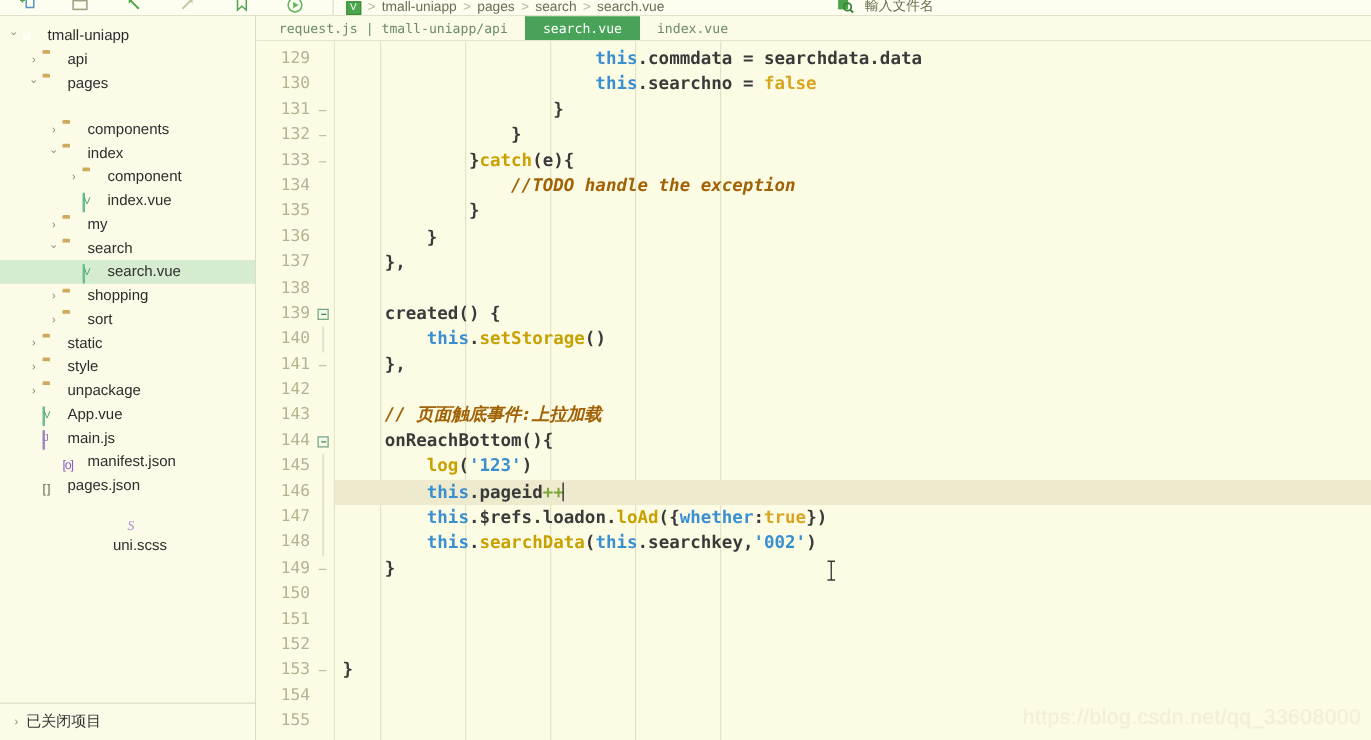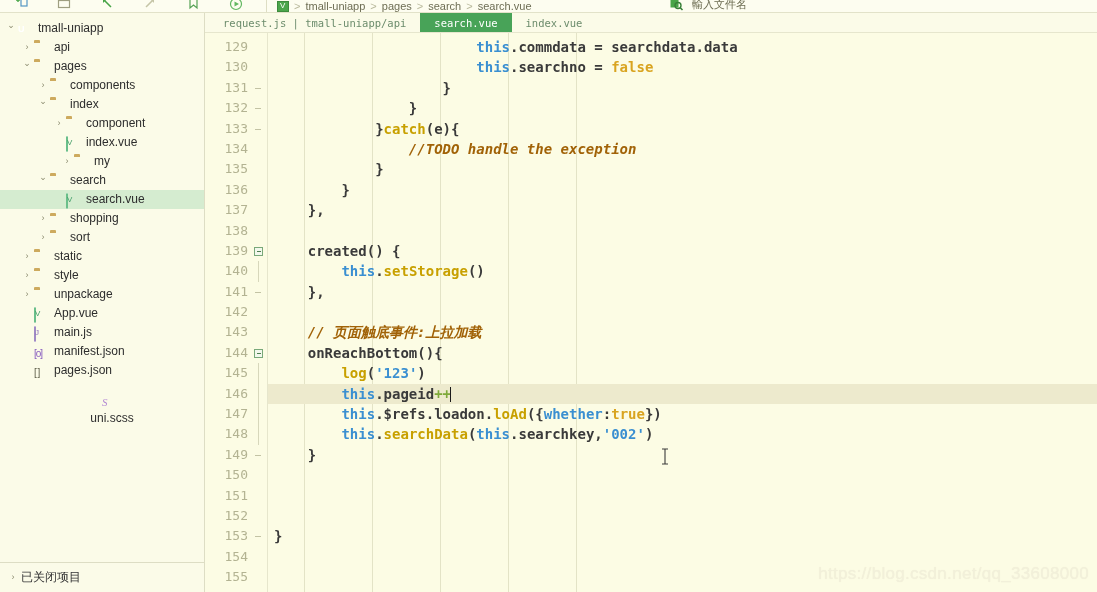--- a/index.html
+++ b/index.html
@@ -496,41 +496,41 @@
           <div class="node" style="padding-left: 20px;">
             <span class="twisty closed"></span>
             <span class="icon"><span class="ico-folder"></span></span>
             <span class="node-label">api</span>
           </div>
           <div class="node" style="padding-left: 20px;">
             <span class="twisty open"></span>
             <span class="icon"><span class="ico-folder open"></span></span>
             <span class="node-label">pages</span>
           </div>
-          <div class="node" style="padding-left: 36px;">
+          <div class="node" style="padding-left: 36px; margin-top: 18px;">
             <span class="twisty closed"></span>
             <span class="icon"><span class="ico-folder"></span></span>
             <span class="node-label">components</span>
           </div>
           <div class="node" style="padding-left: 36px;">
             <span class="twisty open"></span>
             <span class="icon"><span class="ico-folder open"></span></span>
             <span class="node-label">index</span>
           </div>
           <div class="node" style="padding-left: 52px;">
             <span class="twisty closed"></span>
             <span class="icon"><span class="ico-folder"></span></span>
             <span class="node-label">component</span>
           </div>
           <div class="node" style="padding-left: 52px;">
             <span class="twisty none"></span>
             <span class="icon"><span class="ico-vue"></span></span>
             <span class="node-label">index.vue</span>
           </div>
-          <div class="node" style="padding-left: 36px; margin-left: 24px;">
+          <div class="node" style="padding-left: 36px;">
             <span class="twisty closed"></span>
             <span class="icon"><span class="ico-folder"></span></span>
             <span class="node-label">my</span>
           </div>
           <div class="node" style="padding-left: 36px;">
             <span class="twisty open"></span>
             <span class="icon"><span class="ico-folder open"></span></span>
             <span class="node-label">search</span>
           </div>
           <div class="node selected" style="padding-left: 52px;">
@@ -566,21 +566,21 @@
           <div class="node" style="padding-left: 20px;">
             <span class="twisty none"></span>
             <span class="icon"><span class="ico-vue"></span></span>
             <span class="node-label">App.vue</span>
           </div>
           <div class="node" style="padding-left: 20px;">
             <span class="twisty none"></span>
             <span class="icon"><span class="ico-js"></span></span>
             <span class="node-label">main.js</span>
           </div>
-          <div class="node" style="padding-left: 20px; align-items: center;">
+          <div class="node" style="padding-left: 36px; align-items: center;">
             <span class="twisty none"></span>
             <span class="icon"><span class="ico-obj"></span></span>
             <span class="node-label">manifest.json</span>
           </div>
           <div class="node" style="padding-left: 20px;">
             <span class="twisty none"></span>
             <span class="icon"><span class="ico-arr"></span></span>
             <span class="node-label">pages.json</span>
           </div>
           <div class="node" style="padding-left: 20px; flex-direction: column;">

